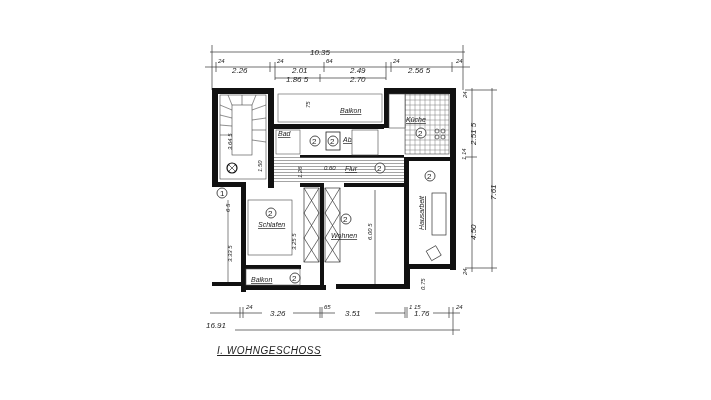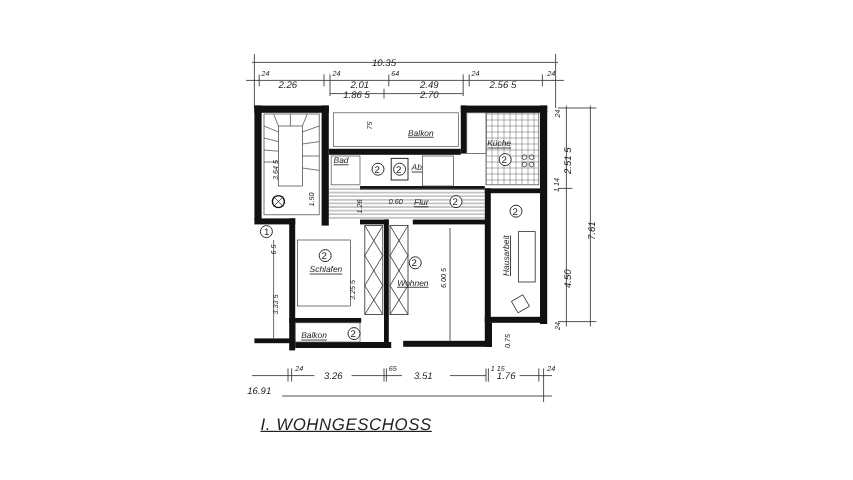--- a/index.html
+++ b/index.html
@@ -2,21 +2,21 @@
 <html><head>
 <meta charset="utf-8">
 <style>
   html, body { margin:0; padding:0; background:#ffffff; }
   body { width:711px; height:400px; position:relative; overflow:hidden; font-family:"Liberation Sans", sans-serif; color:#1a1a1a; }
   #plan { position:absolute; left:0; top:0; width:711px; height:400px; }
   .dim { font-family:"Liberation Sans", sans-serif; font-style:italic; font-size:8px; fill:#222; }
   .dim-sm { font-family:"Liberation Sans", sans-serif; font-style:italic; font-size:6px; fill:#222; }
   .room { font-family:"Liberation Sans", sans-serif; font-style:italic; font-size:7px; fill:#222; text-decoration:underline; }
   .num { font-family:"Liberation Sans", sans-serif; font-size:8px; fill:#222; }
-  .title { position:absolute; left:217px; top:345px; font-style:italic; font-size:14px; letter-spacing:0.5px; text-decoration:underline; color:#222; }
+  .title { position:absolute; left:217px; top:345px; font-style:italic; font-size:10px; letter-spacing:0.5px; text-decoration:underline; color:#222; }
 </style>
 </head>
 <body>
 
 <svg id="plan" viewBox="0 0 711 400" xmlns="http://www.w3.org/2000/svg">
   <defs>
     <pattern id="hatch" width="4" height="3" patternUnits="userSpaceOnUse">
       <line x1="0" y1="1.5" x2="4" y2="1.5" stroke="#666" stroke-width="0.6"></line>
     </pattern>
     <pattern id="tile" width="5" height="5" patternUnits="userSpaceOnUse">

